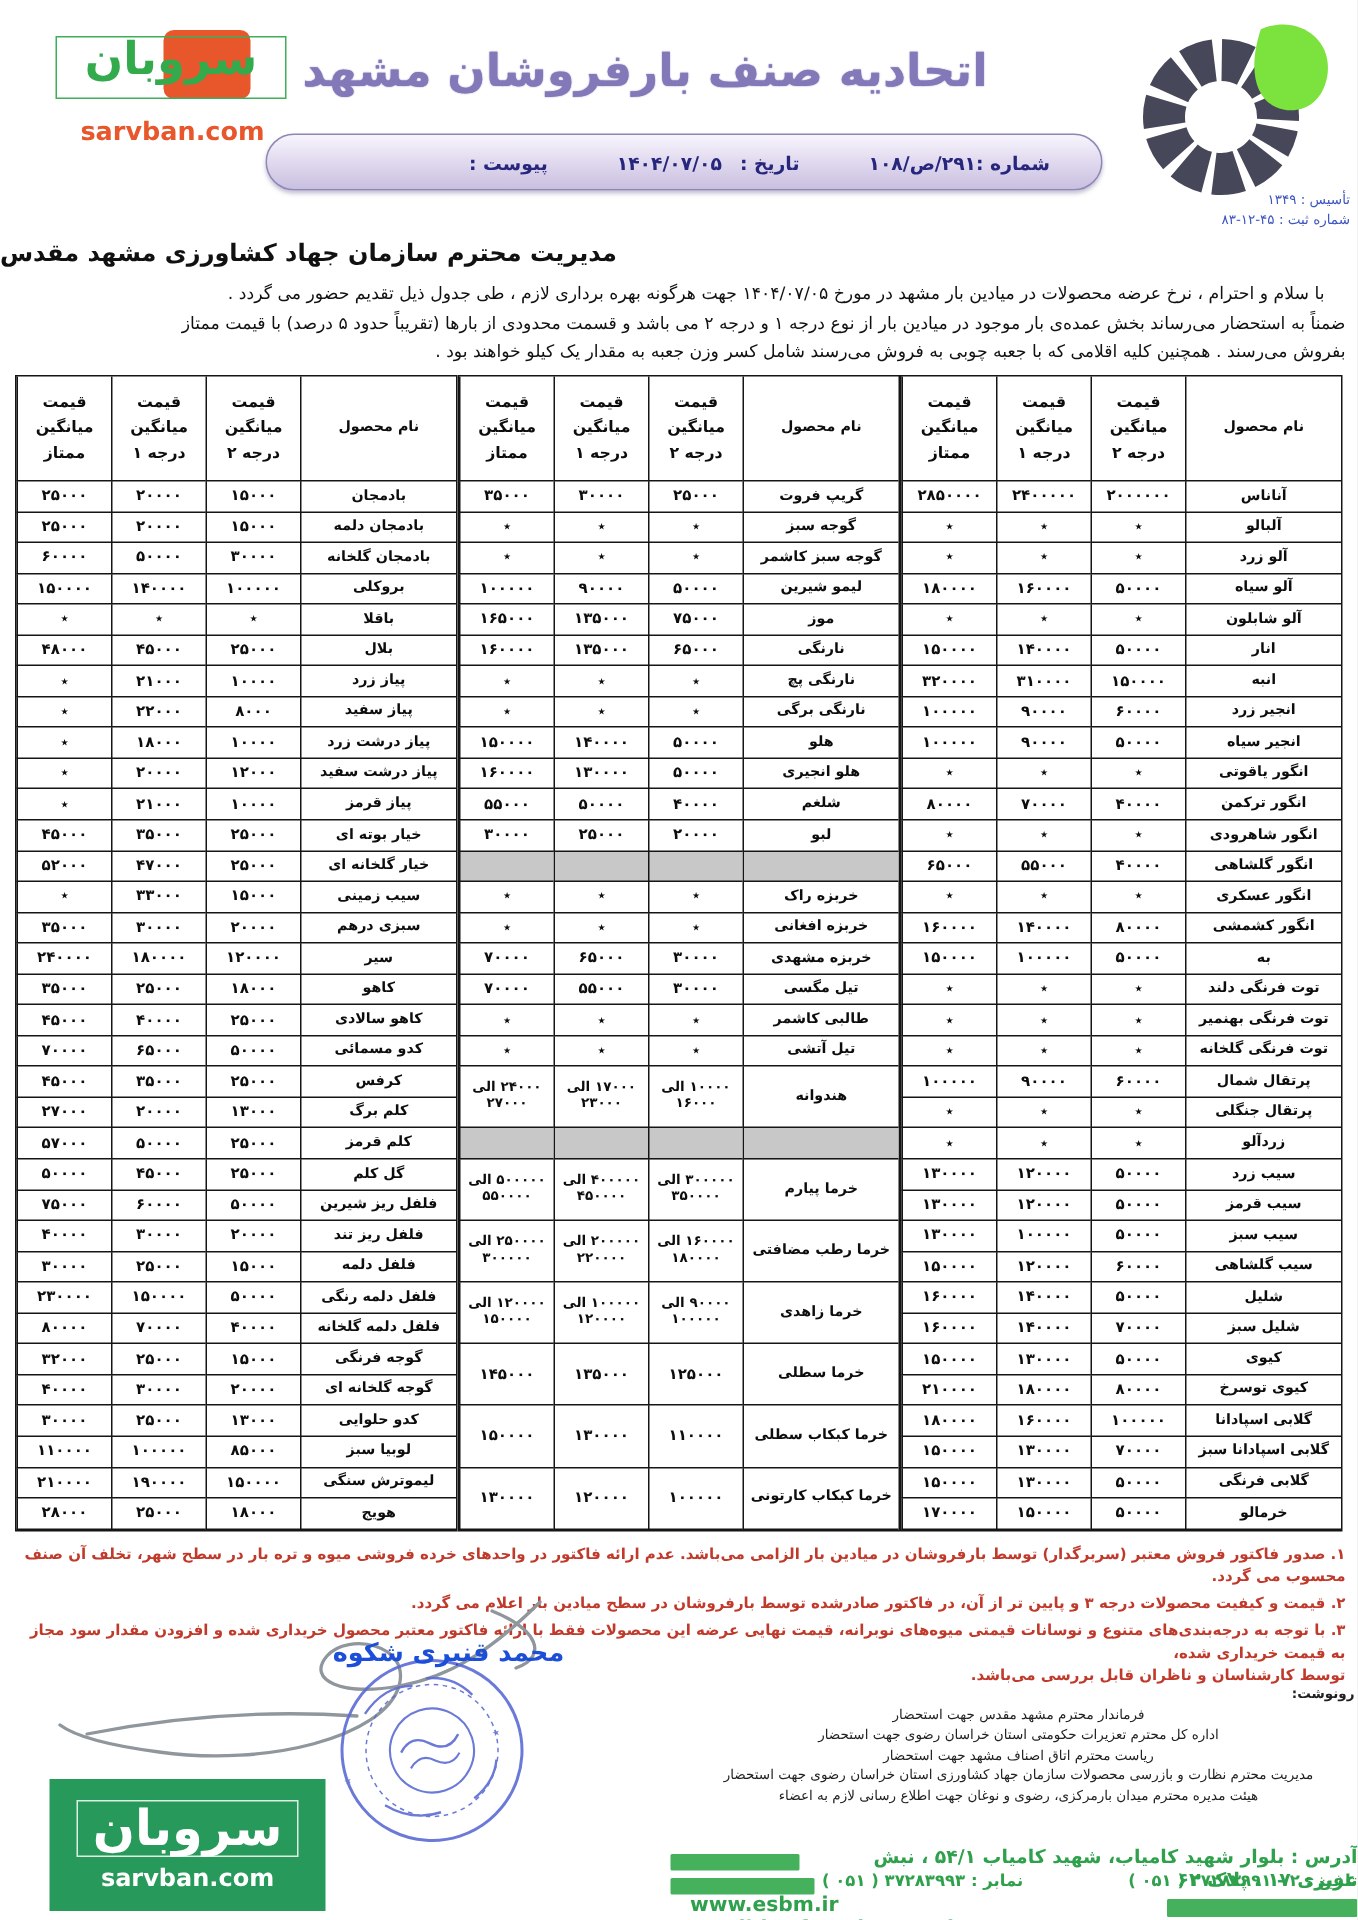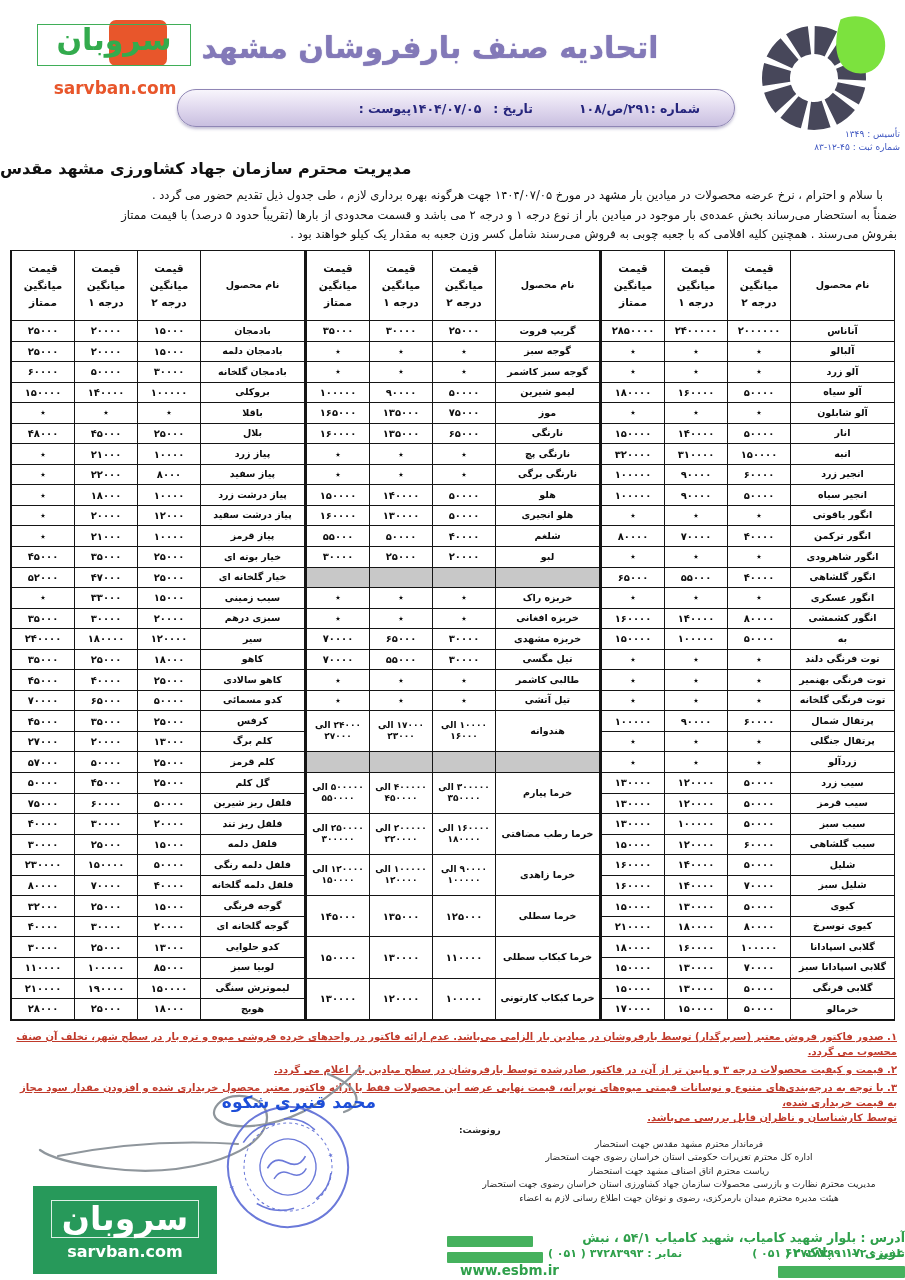--- a/index.html
+++ b/index.html
@@ -26,21 +26,21 @@
     position:absolute; left:177px; top:89px; width:558px; height:38px;
     border:1px solid #8f86b5; border-radius:20px;
     background:linear-gradient(180deg,#f8f5fc 0%, #e3dcf0 45%, #c9bfe0 100%);
     box-shadow:0 2px 3px rgba(120,110,160,.45);
     display:flex; align-items:center; padding:0 34px 0 46px; box-sizing:border-box;
     font-size:12.5px; font-weight:bold; color:#26267d;
   }
   .meta-pill .num{}
   .meta-pill .lab2{margin-right:46px;}
   .meta-pill .date{margin-right:12px;}
-  .meta-pill .lab3{}
+  .meta-pill .lab3{margin-right:46px;}
   
   .recipient{position:absolute; left:0; top:159px; width:746px; text-align:left;
     font-size:16px; font-weight:bold; color:#111;}
   .intro{position:absolute; left:8px; top:186px; width:889px; font-size:11.5px; color:#111;
     line-height:19.5px; text-align:right; font-weight:500;}
   .intro .l1{text-indent:14px;}
   
   .price-table{position:absolute; left:10px; top:250px; display:flex; direction:rtl;}
   .pgrid{
     display:grid; grid-template-columns:104px 63px 63px 63px;
@@ -52,30 +52,30 @@
     display:flex; align-items:center; justify-content:center; text-align:center;
     font-size:10px; font-weight:bold; color:#0d0d0d; overflow:hidden; padding:0 1px; box-sizing:border-box;
   }
   .cell.head{font-size:10.5px; white-space:pre-line; line-height:17px;}
   .cell.name{font-size:9.5px; line-height:10.5px;}
   .cell.range{font-size:9px; line-height:11px; flex-wrap:wrap;}
   .cell.gray{background:#c8c8c8;}
   .cell.span2{grid-row:span 2;}
   
   .notes{position:absolute; left:8px; top:1029px; width:889px; text-align:right;
-    color:#c03a2b; font-size:10px; font-weight:bold; line-height:15px;text-decoration:underline;}
+    color:#c03a2b; font-size:10px; font-weight:bold; line-height:15px;}
   .notes .note{margin-bottom:3px; white-space:pre-line;}
   
   .sign-svg{position:absolute; left:28px; top:1060px;}
   .sign-text{position:absolute; left:168px; top:1090px; width:262px; text-align:center;
     font-size:17px; font-weight:bold; color:#1d4ed8; line-height:24px;}
   .stamp{position:absolute; left:213px; top:1082px; opacity:.9;}
   
   .cc{position:absolute; left:455px; top:1124px; width:448px; font-size:9px; color:#222; line-height:13.5px;}
-  .cc .cc-label{text-align:left; padding-left:4px; font-weight:bold;}
+  .cc .cc-label{text-align:right; padding-left:4px; font-weight:bold;}
   .cc .cc-item{text-align:center;}
   
   .green-bar{position:absolute; background:#45b15d; border-radius:1px;}
   .address-line{position:absolute; left:538px; top:1230px; width:367px; text-align:right;
     color:#2fa04b; font-size:12.5px; font-weight:bold;}
   .phone-line{position:absolute; left:548px; top:1247px; width:357px; display:flex; justify-content:space-between;
     color:#2fa04b; font-size:11px; font-weight:bold; direction:rtl;}
   .web-line{position:absolute; left:460px; top:1262px; width:310px; text-align:left; direction:ltr;
     color:#2fa04b; font-size:13.5px; font-weight:bold;}
   .web-line .sep{display:inline-block; width:26px;}

